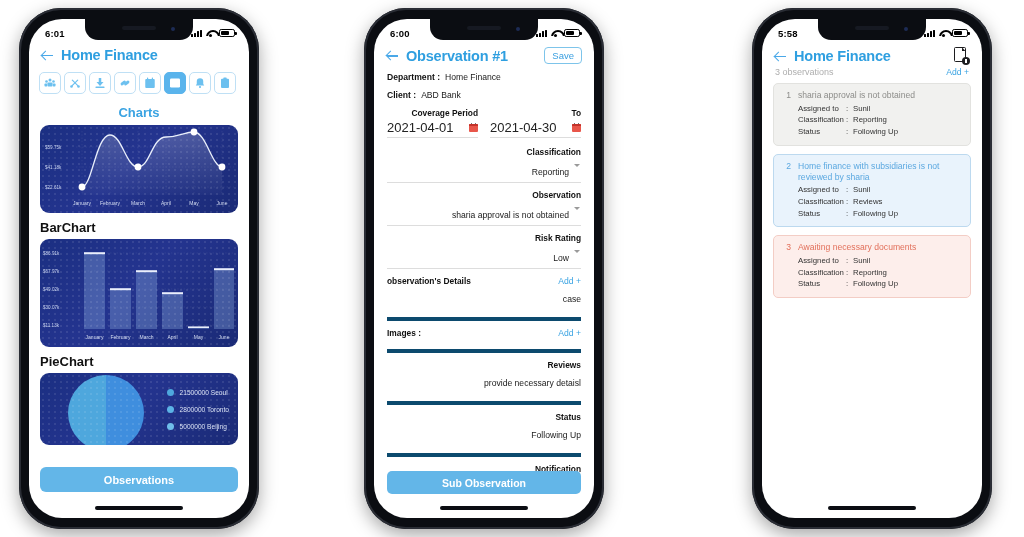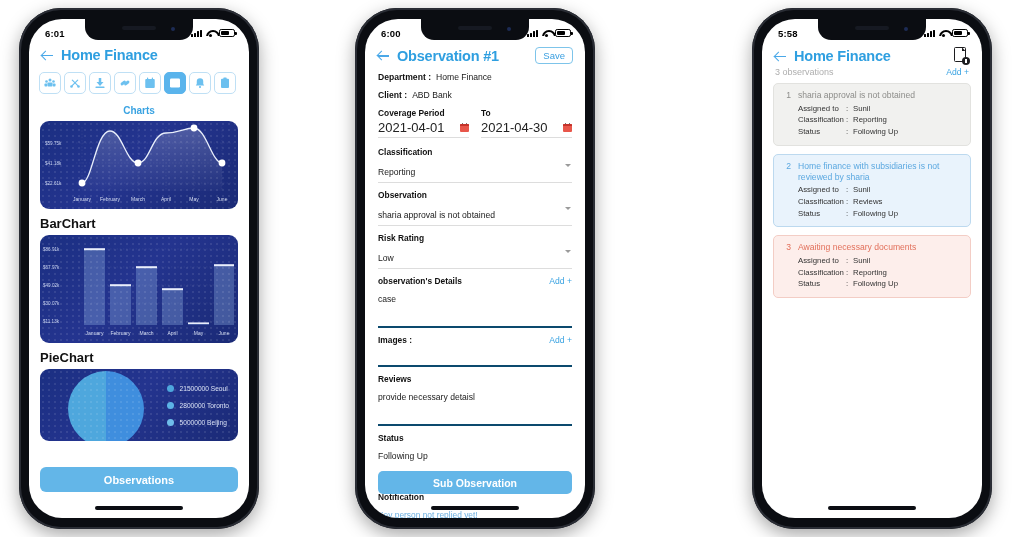--- a/index.html
+++ b/index.html
@@ -12,21 +12,21 @@
   .stage { position: relative; width: 1024px; height: 453px; background: #fff; }
 
   
   .phone {
     position: absolute; top: 8px; width: 240px; height: 521px;
     background: #0b0d12; border-radius: 42px;
     box-shadow: 0 0 0 2px #2a2d35 inset, 0 6px 18px rgba(0,0,0,.35);
     padding: 11px 10px;
   }
   .phone.p1 { left: 19px; }
-  .phone.p2 { left: 355px; }
+  .phone.p2 { left: 364px; text-align: right; }
   .phone.p3 { left: 752px; }
   .screen {
     position: relative; width: 220px; height: 499px;
     background: #ffffff; border-radius: 33px; overflow: hidden;
   }
   .notch {
     position: absolute; top: 0; left: 50%; transform: translateX(-50%);
     width: 108px; height: 21px; background: #0b0d12;
     border-bottom-left-radius: 13px; border-bottom-right-radius: 13px; z-index: 30;
   }
@@ -83,21 +83,21 @@
   .toolbar { display:flex; gap:3.5px; padding: 9px 10px 0 10px; }
   .tool {
     width:21.5px;height:21.5px;border:1px solid #bfe0f5;border-radius:5px;
     background:#fff;display:flex;align-items:center;justify-content:center;cursor:pointer;
   }
   .tool.active { background:#5ab4ec; border-color:#5ab4ec; }
   .tool svg { width:12px; height:12px; display:block; }
   .tool svg * { fill:#6cc0ef; }
   .tool.active svg * { fill:#ffffff; }
 
-  .chartsTitle { text-align:center; font-size:10px; font-weight:700; color:#3aa3e2; padding:11px 0 5px; }
+  .chartsTitle { text-align:center; font-size:13px; font-weight:700; color:#3aa3e2; padding:11px 0 5px; }
   .scrollarea { padding: 0 11px; }
   .sectionTitle { font-size:13px; font-weight:700; color:#111; margin: 7px 0 4px; }
 
   .chartcard {
     position:relative; border-radius:9px; overflow:hidden;
     background: linear-gradient(135deg,#1b2f82 0%,#24348f 45%,#1a2a76 100%);
   }
   .chartcard .dots {
     position:absolute; inset:0;
     background-image: radial-gradient(rgba(255,255,255,.10) .7px, transparent .8px);
@@ -143,21 +143,21 @@
   .cal .body{position:absolute;inset:1px 0 0 0;background:#e8564a;border-radius:1px;}
   .cal .top{position:absolute;top:1px;left:0;right:0;height:2.2px;background:#c4332a;
     border-radius:1px 1px 0 0;}
   .cal .pin{position:absolute;top:0;width:1.2px;height:2.4px;background:#555;border-radius:1px;}
   .cal .pin.l{left:2px}.cal .pin.r{right:2px}
 
   .select { position:relative; border-bottom:1px solid #ddd; padding:2px 12px 3px 0; margin-top:2px; }
   .select .caret { position:absolute; right:1px; top:5px; width:0;height:0;
     border-left:3.2px solid transparent;border-right:3.2px solid transparent;
     border-top:3.6px solid #9a9a9a; }
-  .underline { border-bottom:2px solid #0c4a6e; padding-bottom:20px; margin-top:2px; }
+  .underline { border-bottom:4px solid #0c4a6e; padding-bottom:11px; margin-top:2px; }
   .addlink { font-size:8.6px; color:#3aa3e2; cursor:pointer; white-space:nowrap; }
   .spread { display:flex; align-items:center; justify-content:space-between; }
   .notifval { font-size:8.4px; color:#6aaee0; }
   .subbtn {
     position:absolute; left:13px; right:13px; bottom:24px; height:23px;
     background:#63b6e8; border-radius:5px; color:#fff; font-size:10.5px; font-weight:700;
     display:flex; align-items:center; justify-content:center; cursor:pointer;
   }
 
   

